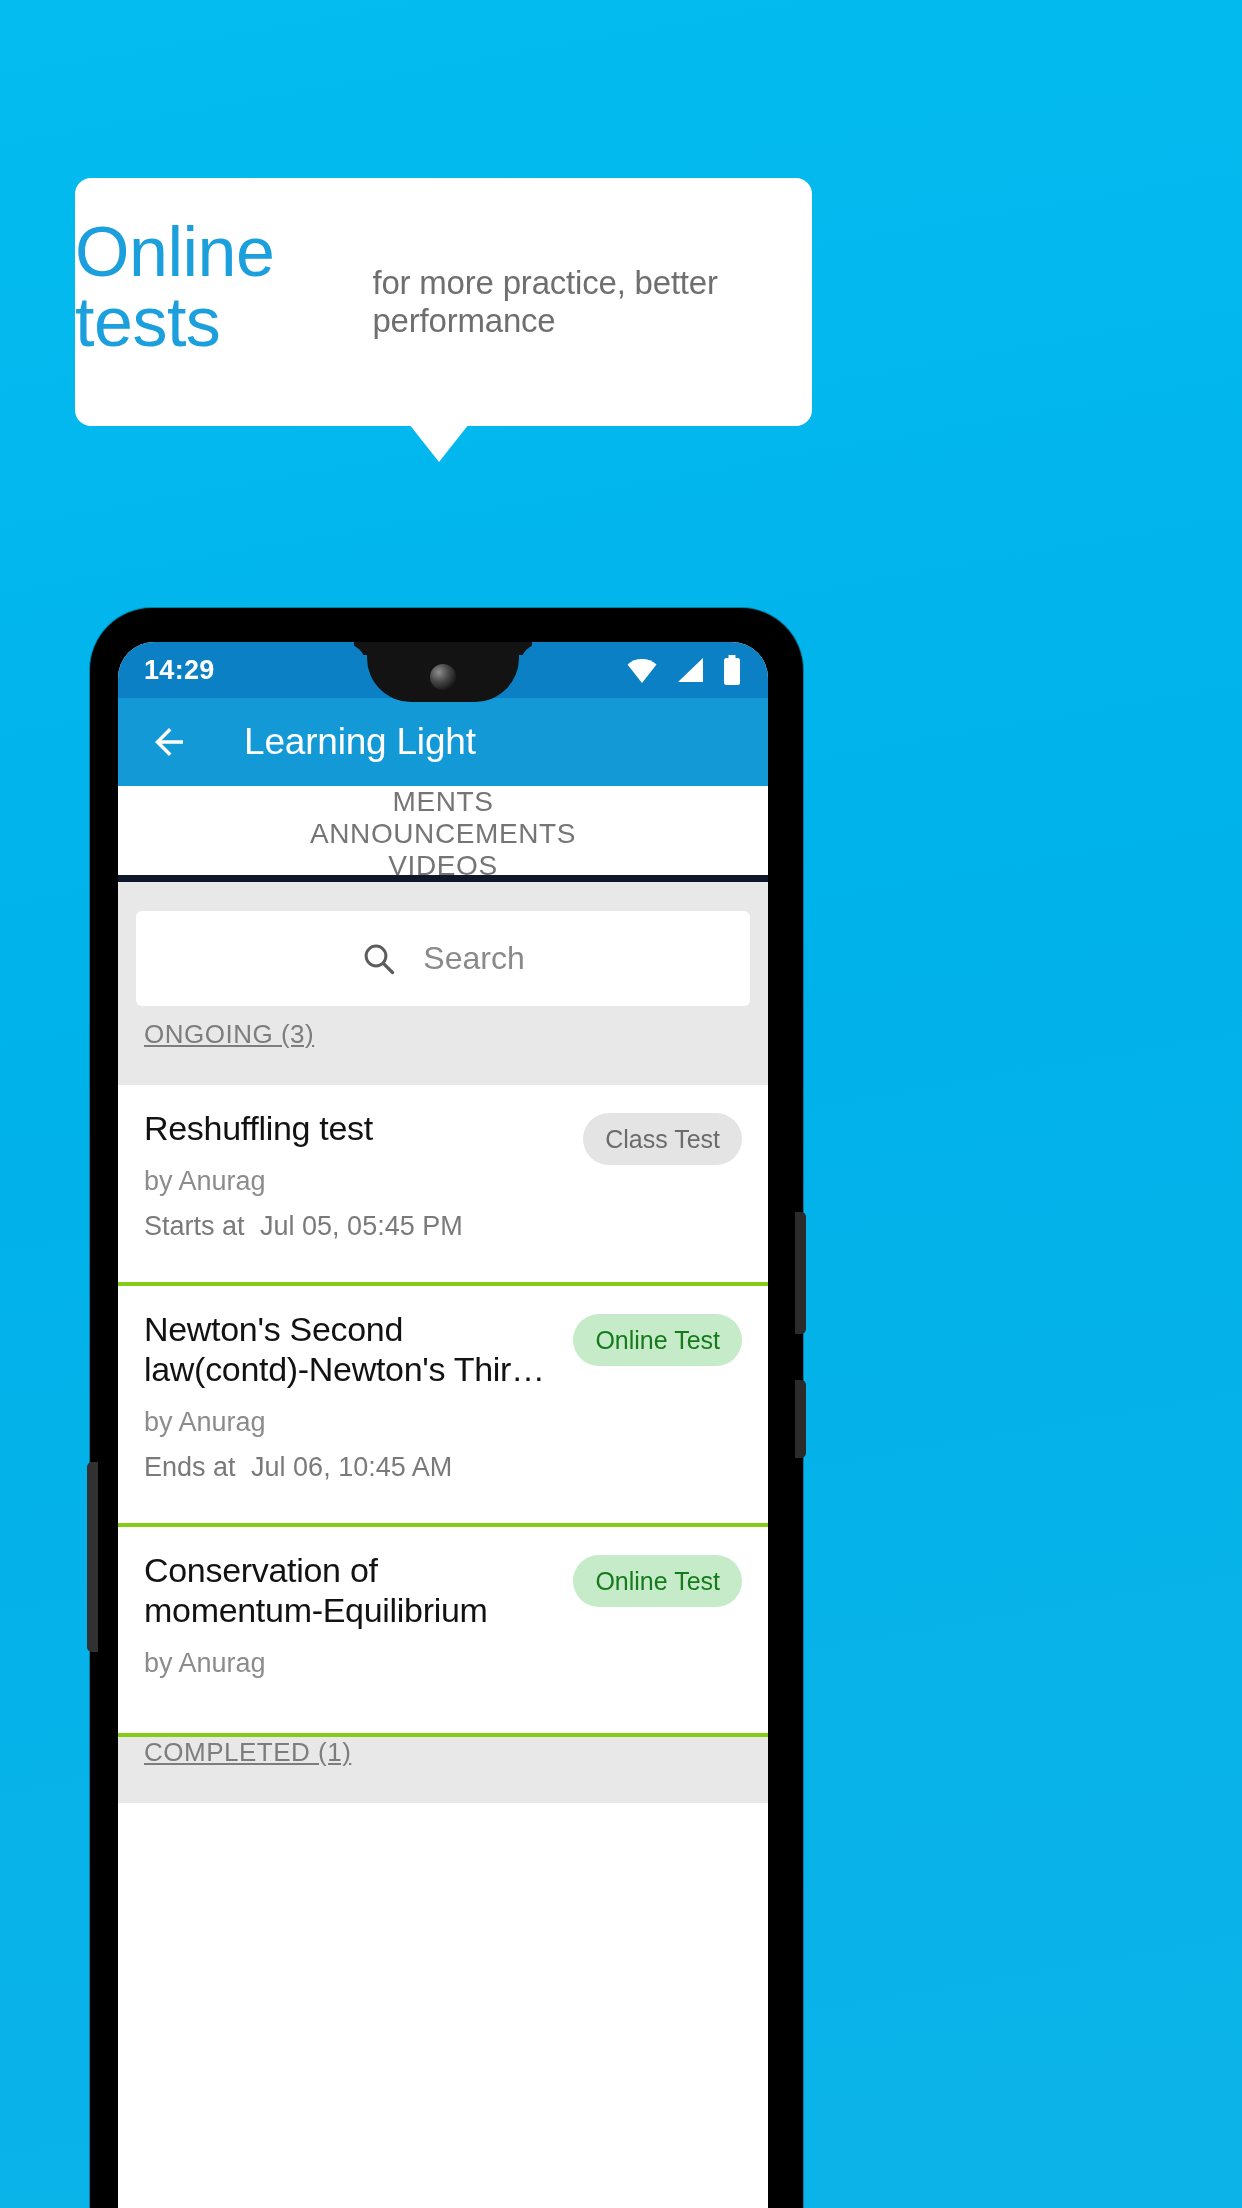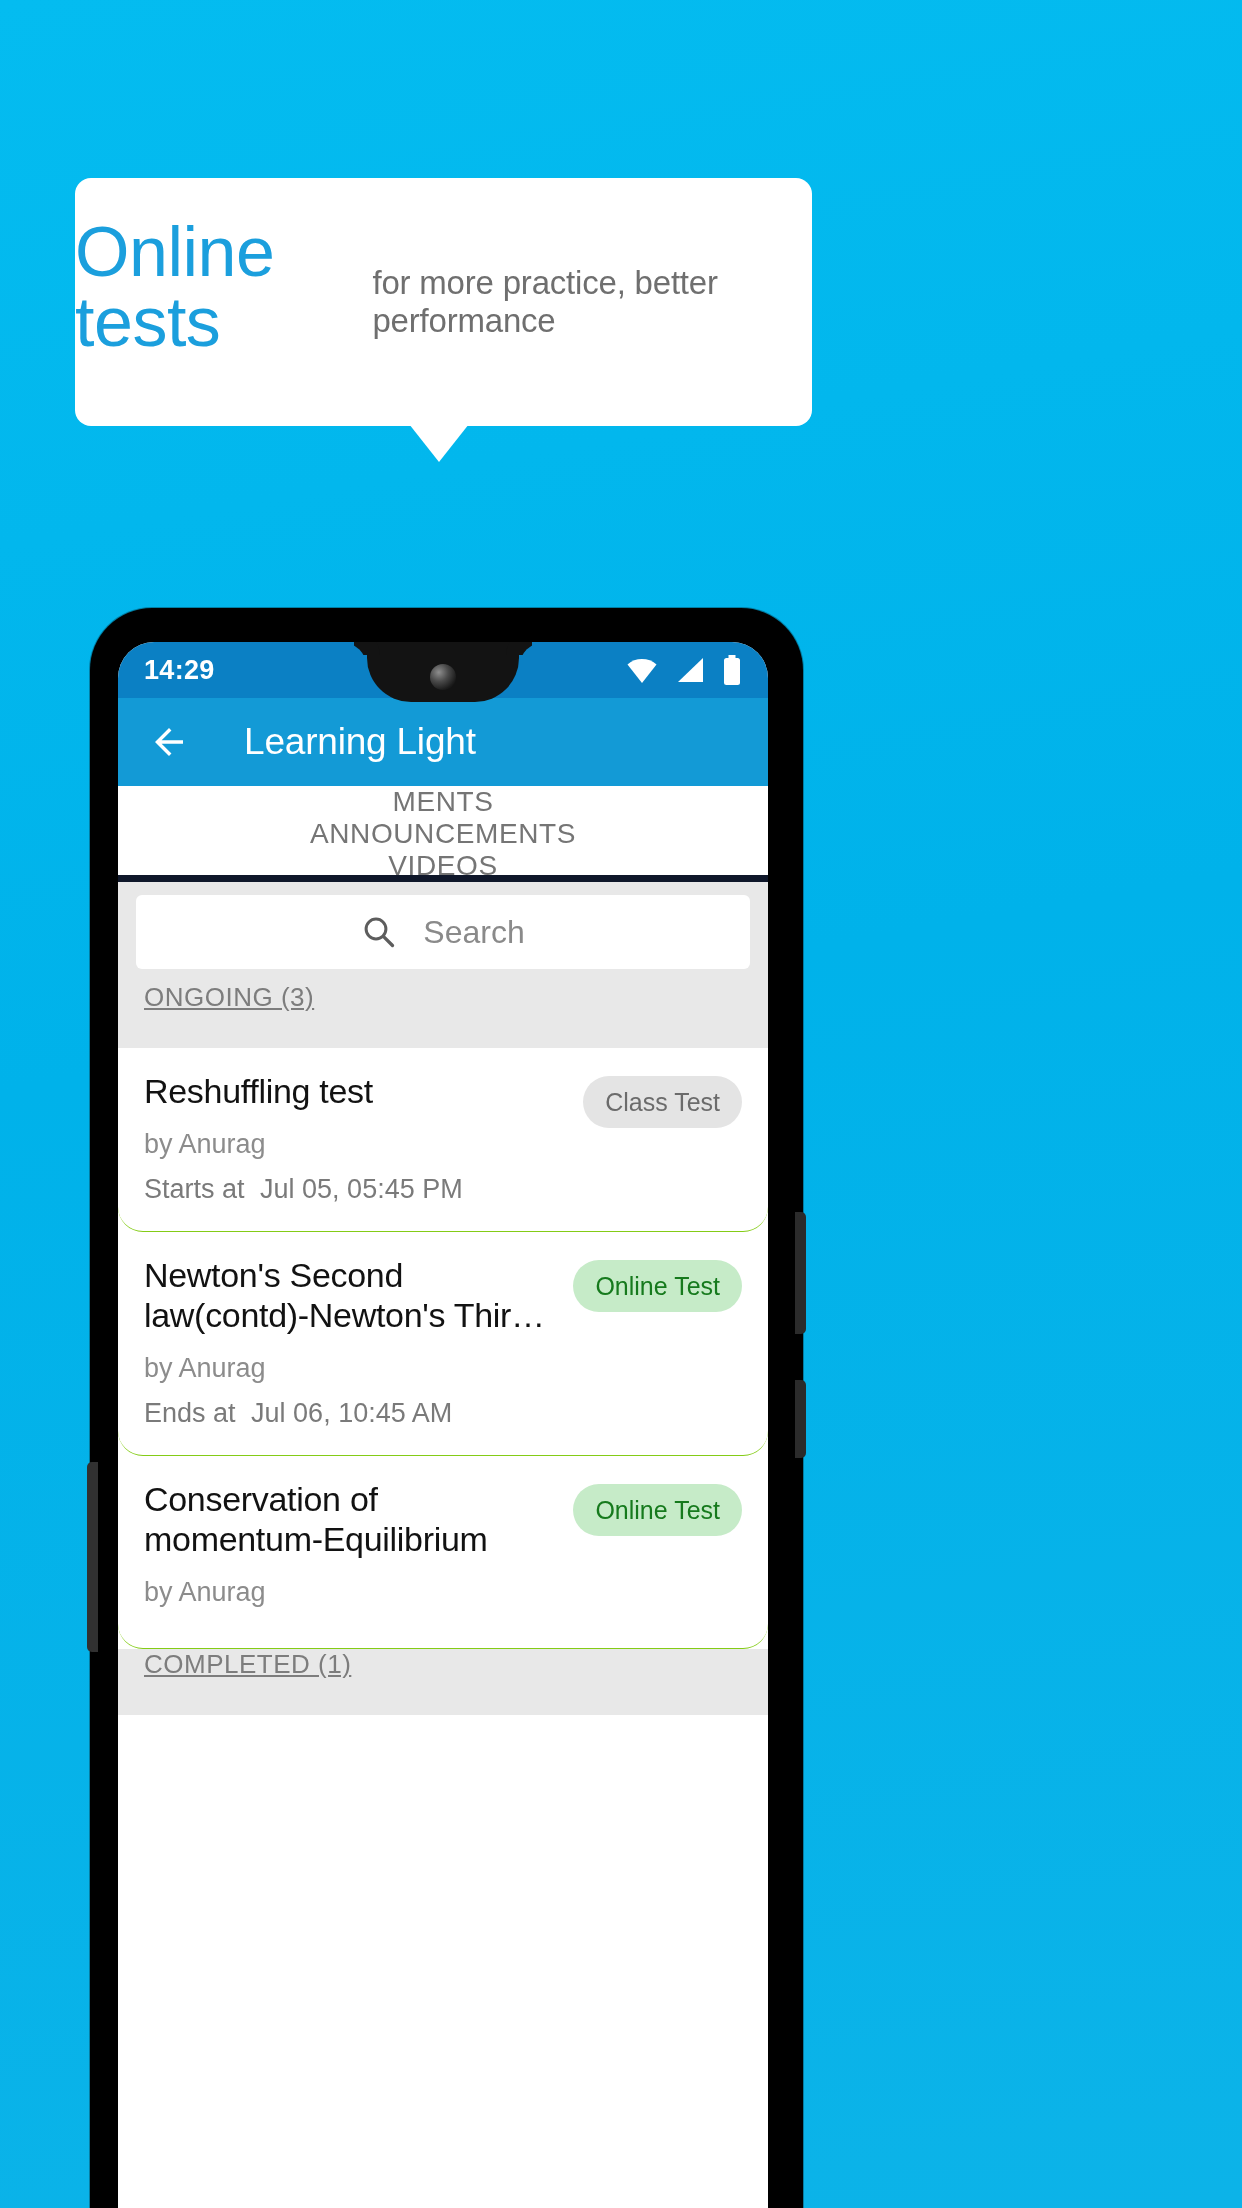--- a/index.html
+++ b/index.html
@@ -182,49 +182,49 @@
     position:absolute; left:0; right:0; bottom:0;
     height:6px; background:#1b9fdd;
   }
 
   
   #search-wrap{
     background:#e8e8e8;
     padding:13px 18px 13px 18px;
   }
   #search-box{
-    height:74px;
+    height:95px;
     background:#ffffff;
     border-radius:6px;
     display:flex; align-items:center; justify-content:center;
     gap:26px;
+    margin-top:16px;
   }
   #search-placeholder{
     font-size:32px; color:#8a8a8a;
   }
 
   
   .section-header{
     background:#e8e8e8;
     height:66px;
     display:flex; align-items:flex-start;
     padding:0 26px;
     font-size:26px; color:#7d7d7d;
     letter-spacing:0.5px;
     text-decoration:underline;
   }
 
   
   .test-item{
     background:#ffffff;
-    padding:24px 26px 26px 26px;
-    border-bottom:1px solid #84cc16;
+    padding:24px 26px 40px 26px;
+    border-bottom:4px solid #84cc16;
     display:flex;
     gap:14px;
-    border-radius:25px;
   }
   .test-main{ flex:1; min-width:0; }
   .test-title{
     font-size:34px; color:#121212;
     line-height:1.16;
     font-weight:400;
     letter-spacing:-0.3px;
     margin-bottom:18px;
   }
   .test-author{

